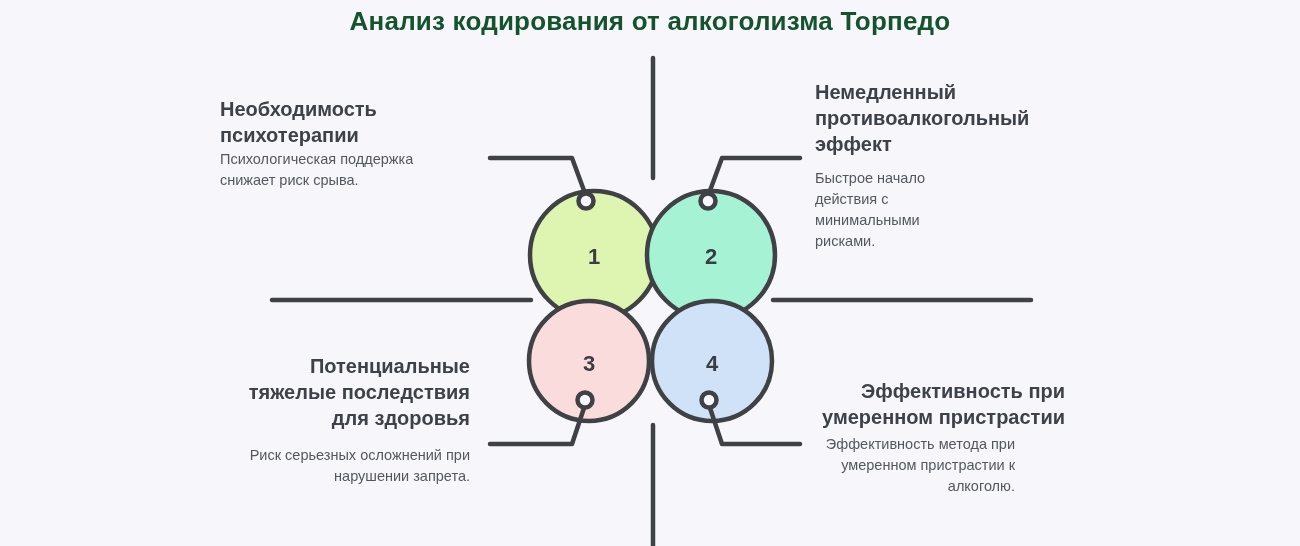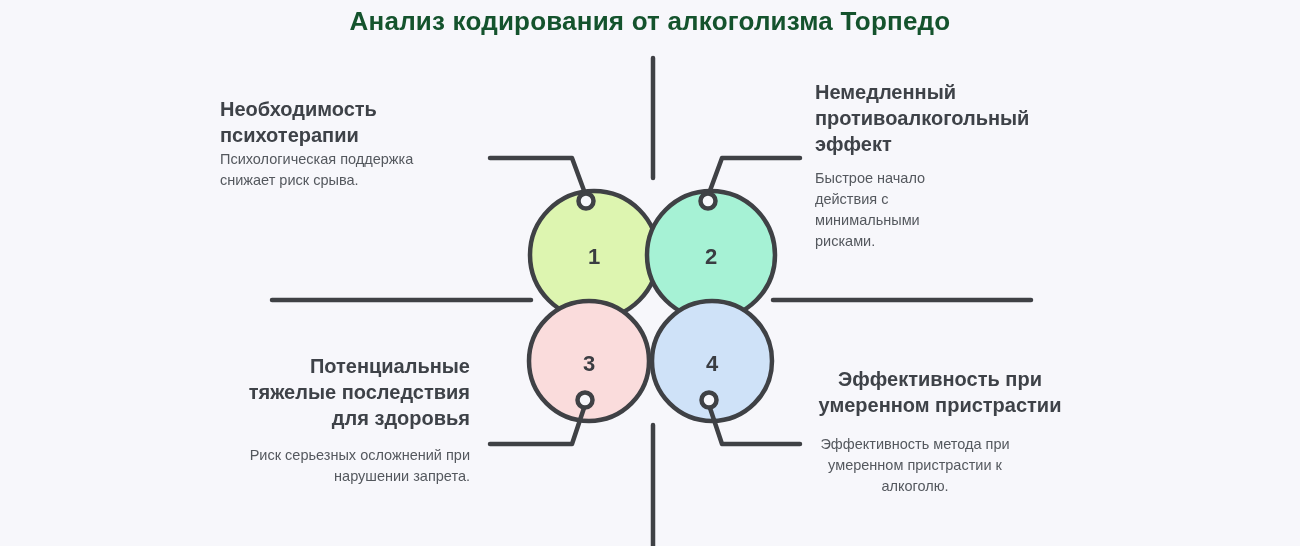--- a/index.html
+++ b/index.html
@@ -88,25 +88,25 @@
     top: 353px;
     text-align: right;
   }
   #quad-3 .q-body {
     margin-top: 14px;
   }
 
   
   #quad-4 {
     left: 815px;
-    top: 366px;
-    text-align: center;
+    top: 378px;
+    text-align: right;
   }
   #quad-4 .q-body {
-    margin-top: 16px;
+    margin-top: 4px;
     width: 200px;
   }
 
   .circle-num {
     position: absolute;
     font-size: 22px;
     font-weight: bold;
     color: #3a3d42;
     width: 40px;
     text-align: center;

